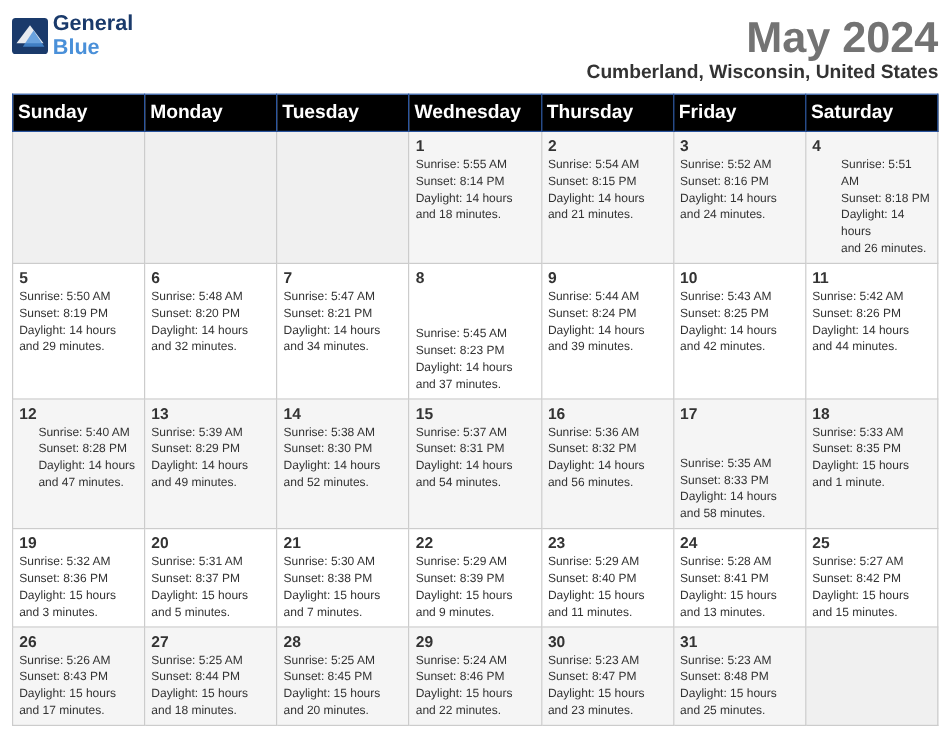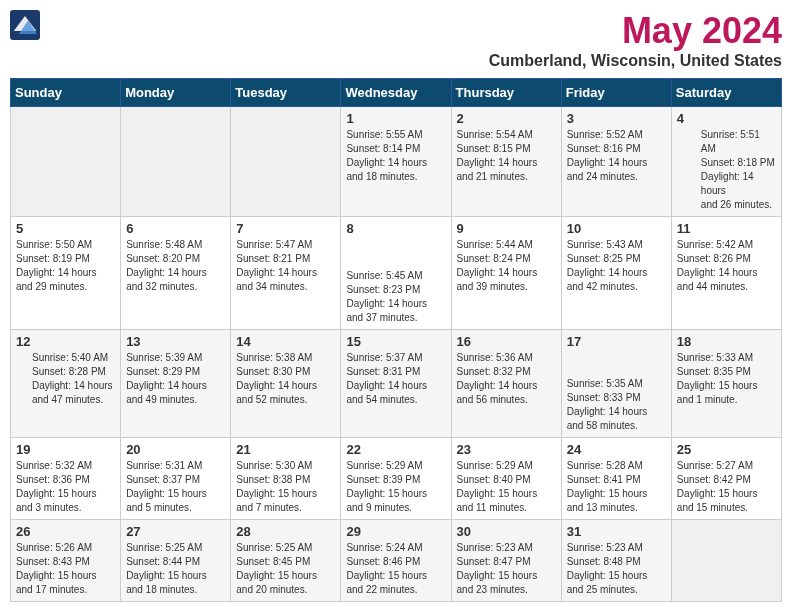--- a/index.html
+++ b/index.html
@@ -30,38 +30,38 @@
       width: 30px;
       height: 30px;
       margin-right: 4px;
     }
     .title-block {
       text-align: right;
     }
     .month-title {
       font-size: 36px;
       font-weight: bold;
-      color: #be185d;
+      color: #737373;
     }
     .location {
       font-size: 16px;
       color: #333;
       font-weight: bold;
     }
     table {
       width: 100%;
       border-collapse: collapse;
       font-size: 11px;
     }
     thead tr th {
-      background-color: #0c4a6e;
+      background-color: #000000;
       color: white;
       padding: 6px 4px;
       text-align: left;
-      font-size: 13px;
+      font-size: 16px;
       font-weight: bold;
       border: 1px solid #2a55a0;
     }
     tbody tr {
       border: 1px solid #ccc;
     }
     tbody tr:nth-child(odd) {
       background-color: #f5f5f5;
     }
     tbody tr:nth-child(even) {
@@ -93,20 +93,24 @@
 </head>
 <body>
 
 <div class="header">
   <div class="logo">
     <svg class="logo-icon" viewBox="0 0 40 40">
       <rect width="40" height="40" fill="#1a3a6b" rx="4"></rect>
       <polygon points="20,8 35,28 5,28" fill="white" opacity="0.9"></polygon>
       <polygon points="24,14 36,32 12,32" fill="#4a90d9" opacity="0.8"></polygon>
     </svg>
+    <div class="logo-text">
+      <div>General</div>
+      <div style="color:#4a90d9;">Blue</div>
+    </div>
   </div>
   <div class="title-block">
     <div class="month-title">May 2024</div>
     <div class="location">Cumberland, Wisconsin, United States</div>
   </div>
 </div>
 
 <table>
   <thead>
     <tr>

